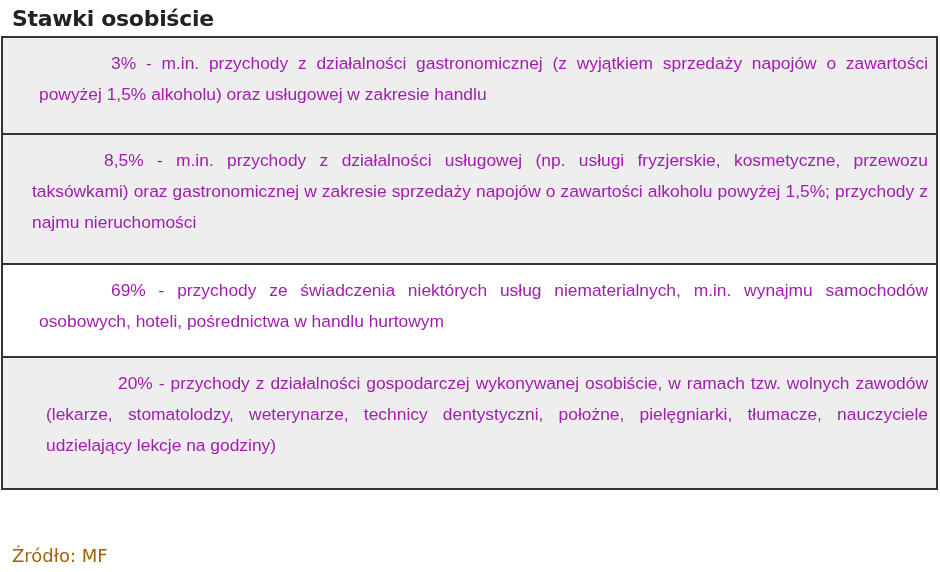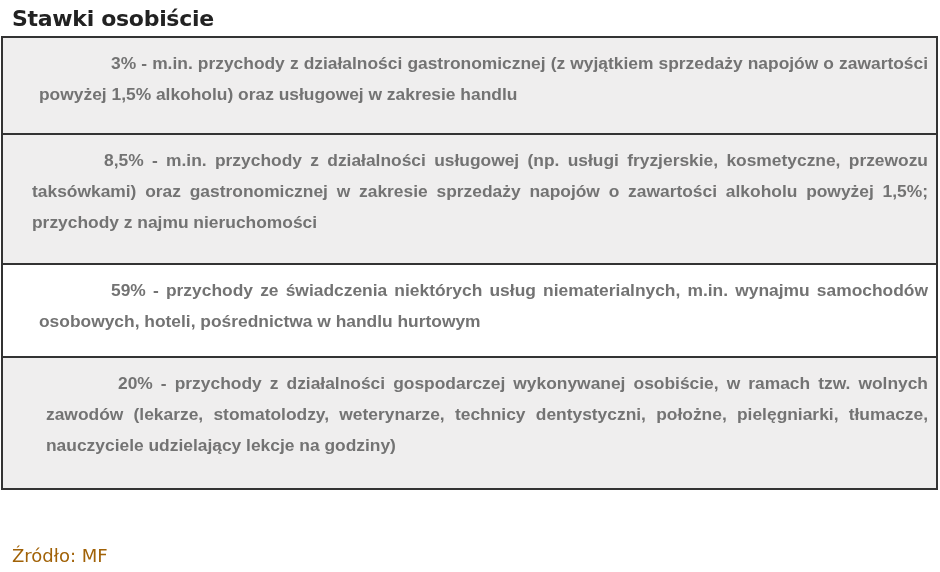--- a/index.html
+++ b/index.html
@@ -34,23 +34,22 @@
       width: 937px;
       border-collapse: collapse;
       border: 2px solid #333333;
     }
     .rate-table td {
       border-top: 2px solid #333333;
       padding: 10px 8px 12px 36px;
       font-size: 17.4px;
       line-height: 31px;
       text-align: justify;
-      color: #737373;
+      color: #a21caf;
       vertical-align: top;
-      font-weight: bold;
     }
     .rate-table tr.shaded td {
       background: #efeeee;
     }
     .rate-table tr.plain td {
       background: #ffffff;
     }
     .rate-table td .indent {
       display: inline-block;
       width: 72px;
@@ -77,21 +76,21 @@
 
 <table class="rate-table">
   <tbody>
     <tr class="shaded row-1">
       <td><span class="indent"></span><span>3% - m.in. przychody z działalności gastronomicznej (z wyjątkiem sprzedaży napojów o zawartości powyżej 1,5% alkoholu) oraz usługowej w zakresie handlu</span></td>
     </tr>
     <tr class="shaded row-3">
       <td><span class="indent"></span><span>8,5% - m.in. przychody z działalności usługowej (np. usługi fryzjerskie, kosmetyczne, przewozu taksówkami) oraz gastronomicznej w zakresie sprzedaży napojów o zawartości alkoholu powyżej 1,5%; przychody z najmu nieruchomości</span></td>
     </tr>
     <tr class="plain row-4">
-      <td><span class="indent"></span><span>59% - przychody ze świadczenia niektórych usług niematerialnych, m.in. wynajmu samochodów osobowych, hoteli, pośrednictwa w handlu hurtowym</span></td>
+      <td><span class="indent"></span><span>69% - przychody ze świadczenia niektórych usług niematerialnych, m.in. wynajmu samochodów osobowych, hoteli, pośrednictwa w handlu hurtowym</span></td>
     </tr>
     <tr class="shaded row-5">
       <td><span class="indent"></span><span>20% - przychody z działalności gospodarczej wykonywanej osobiście, w ramach tzw. wolnych zawodów (lekarze, stomatolodzy, weterynarze, technicy dentystyczni, położne, pielęgniarki, tłumacze, nauczyciele udzielający lekcje na godziny)</span></td>
     </tr>
   </tbody>
 </table>
 
 <div class="source">Źródło: MF</div>
 
 </body></html>

